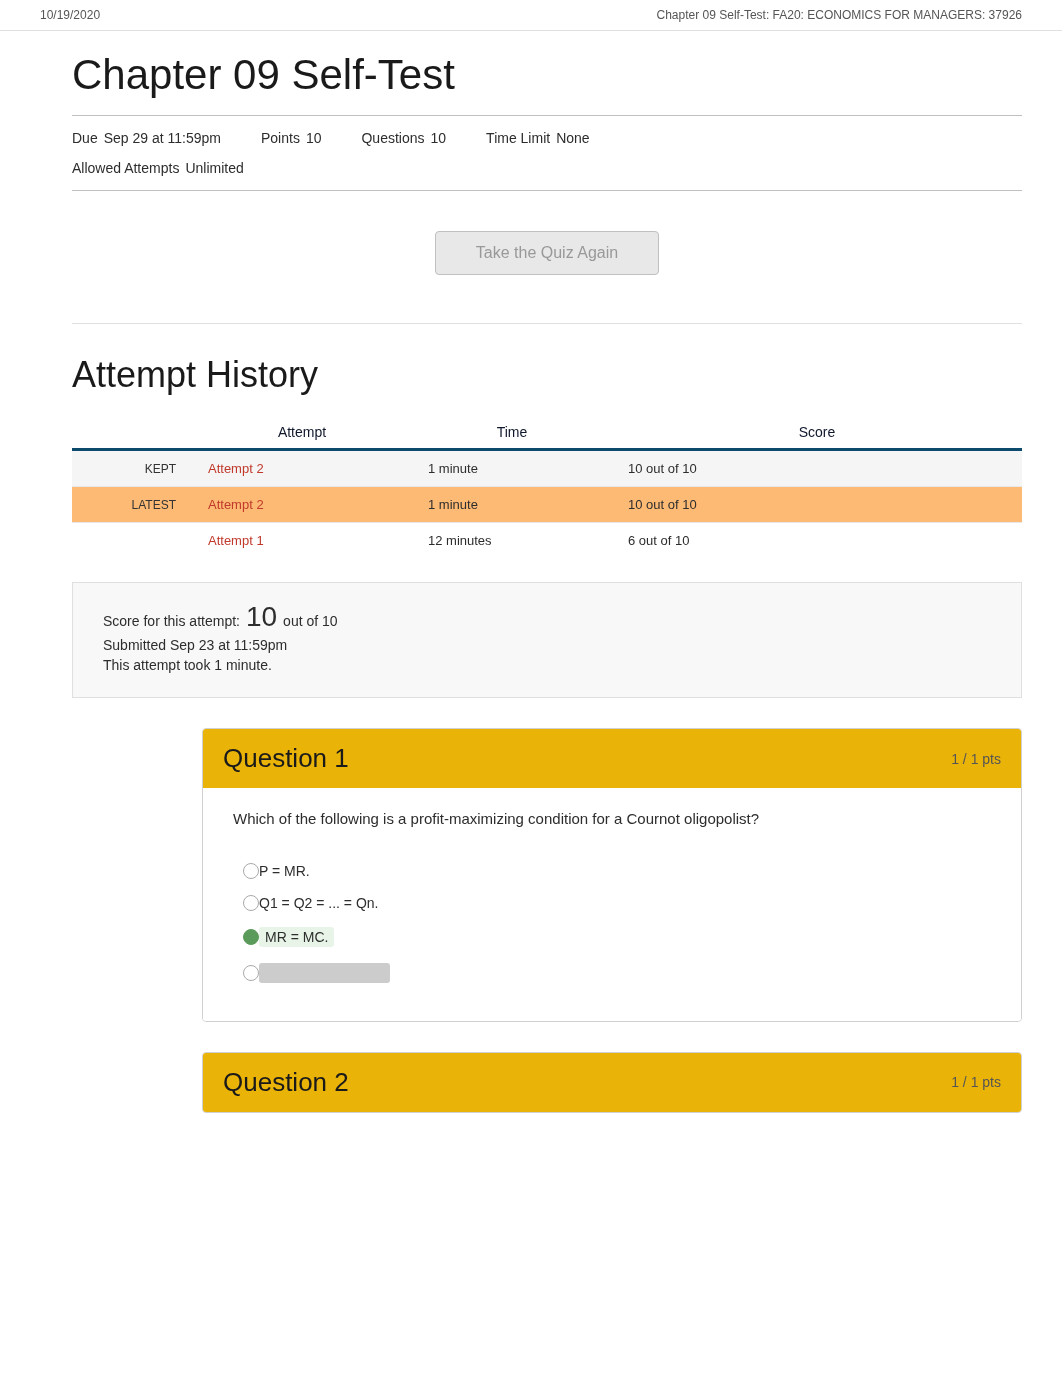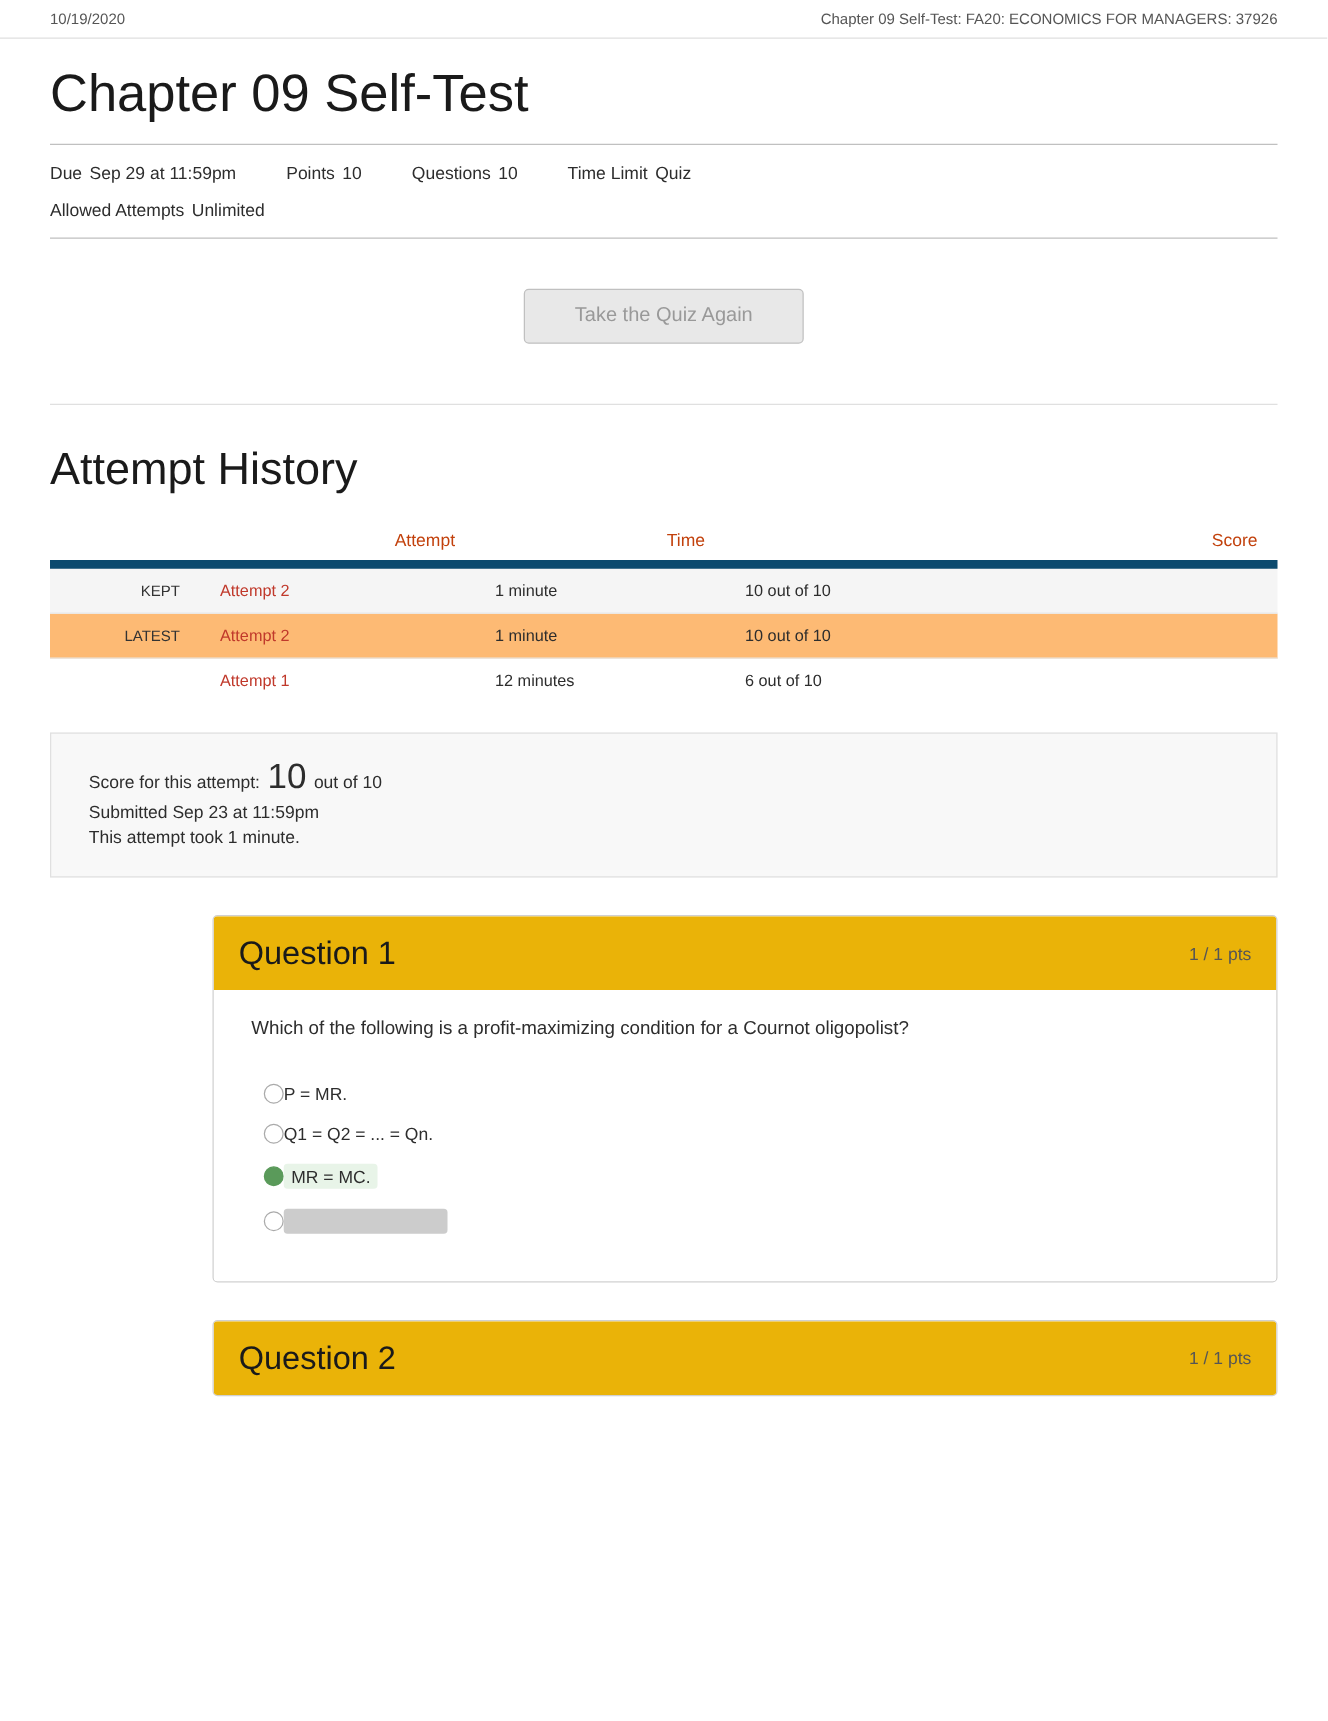--- a/index.html
+++ b/index.html
@@ -15,20 +15,21 @@
       display: flex;
       justify-content: space-between;
       align-items: center;
       padding: 8px 40px;
       font-size: 12px;
       color: #555;
       border-bottom: 1px solid #e0e0e0;
     }
     .main-content {
       padding: 20px 40px 40px 40px;
+      margin-left: 32px;
     }
     .page-title {
       font-size: 42px;
       font-weight: 300;
       color: #1a1a1a;
       margin-bottom: 16px;
     }
     .quiz-meta-bar {
       border-top: 1px solid #c0c0c0;
       border-bottom: 1px solid #c0c0c0;
@@ -81,26 +82,26 @@
       font-weight: 300;
       color: #1a1a1a;
       margin-bottom: 20px;
     }
     .attempt-table {
       width: 100%;
       border-collapse: collapse;
       margin-bottom: 0;
     }
     .attempt-table th {
-      text-align: right;
+      text-align: center;
       font-weight: normal;
       font-size: 14px;
-      color: #c2410c;
+      color: #0f172a;
       padding: 8px 16px;
-      border-bottom: 7px solid #0c4a6e;
+      border-bottom: 3px solid #0c4a6e;
     }
     .attempt-table th:first-child {
       width: 120px;
     }
     .attempt-table th:nth-child(2) {
       width: 220px;
     }
     .attempt-table th:nth-child(3) {
       width: 200px;
     }
@@ -231,21 +232,21 @@
       <div class="meta-item">
         <span class="meta-label">Points</span>
         <span class="meta-value">10</span>
       </div>
       <div class="meta-item">
         <span class="meta-label">Questions</span>
         <span class="meta-value">10</span>
       </div>
       <div class="meta-item">
         <span class="meta-label">Time Limit</span>
-        <span class="meta-value">Quiz</span>
+        <span class="meta-value">None</span>
       </div>
     </div>
     <div class="meta-row" style="margin-top:6px;">
       <div class="meta-item">
         <span class="meta-label">Allowed Attempts</span>
         <span class="meta-value">Unlimited</span>
       </div>
     </div>
   </div>
 

